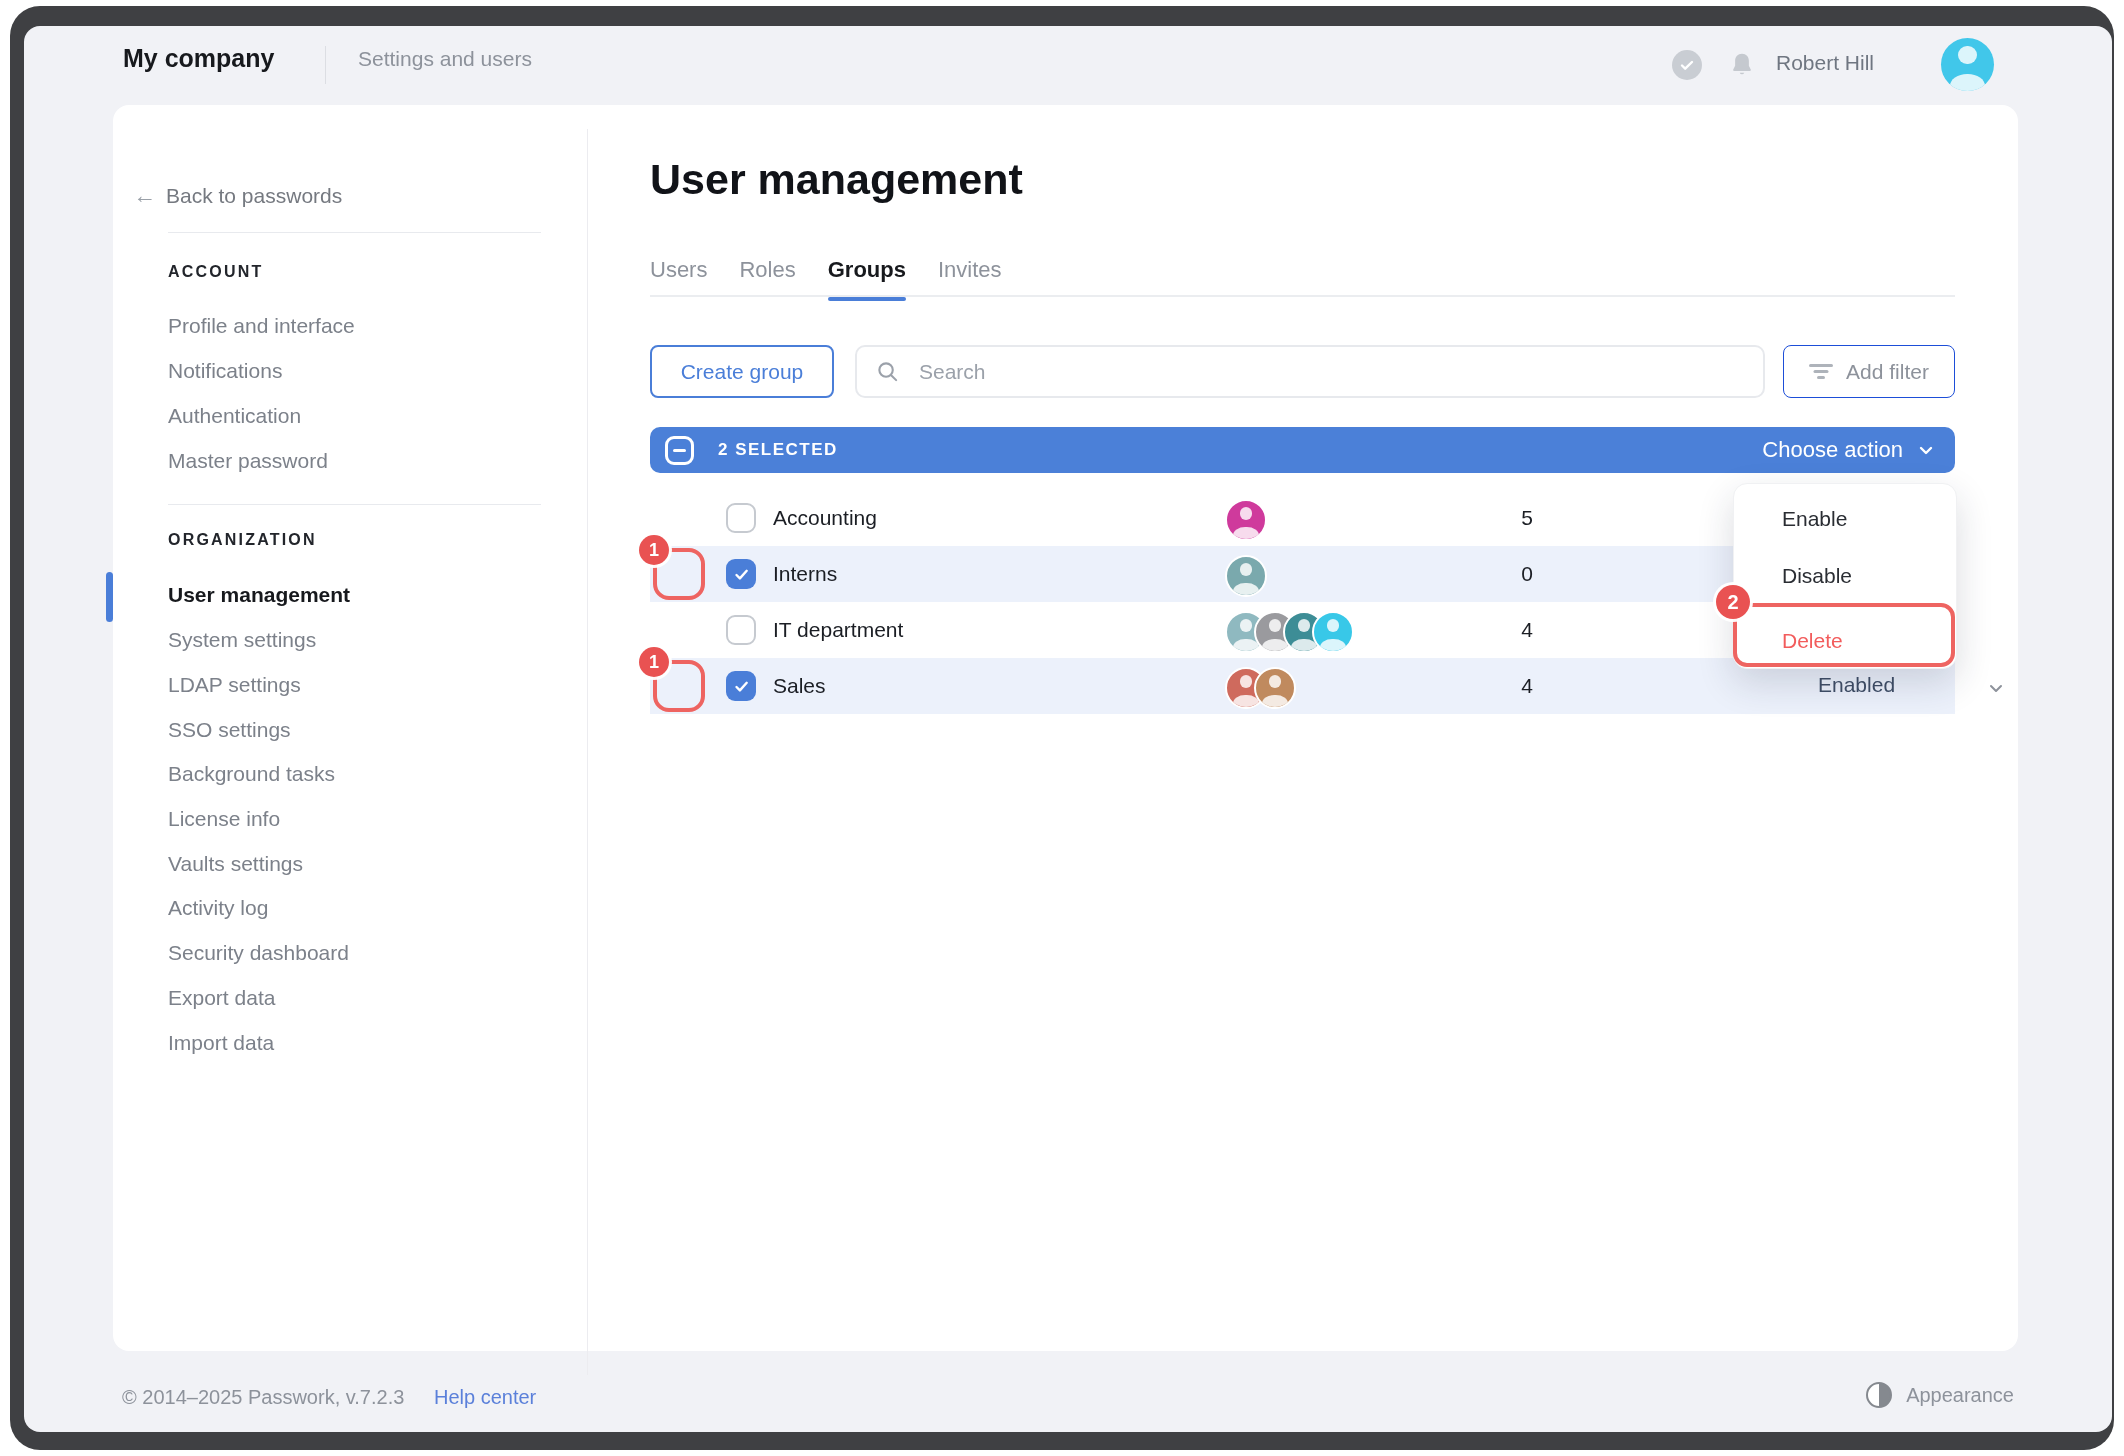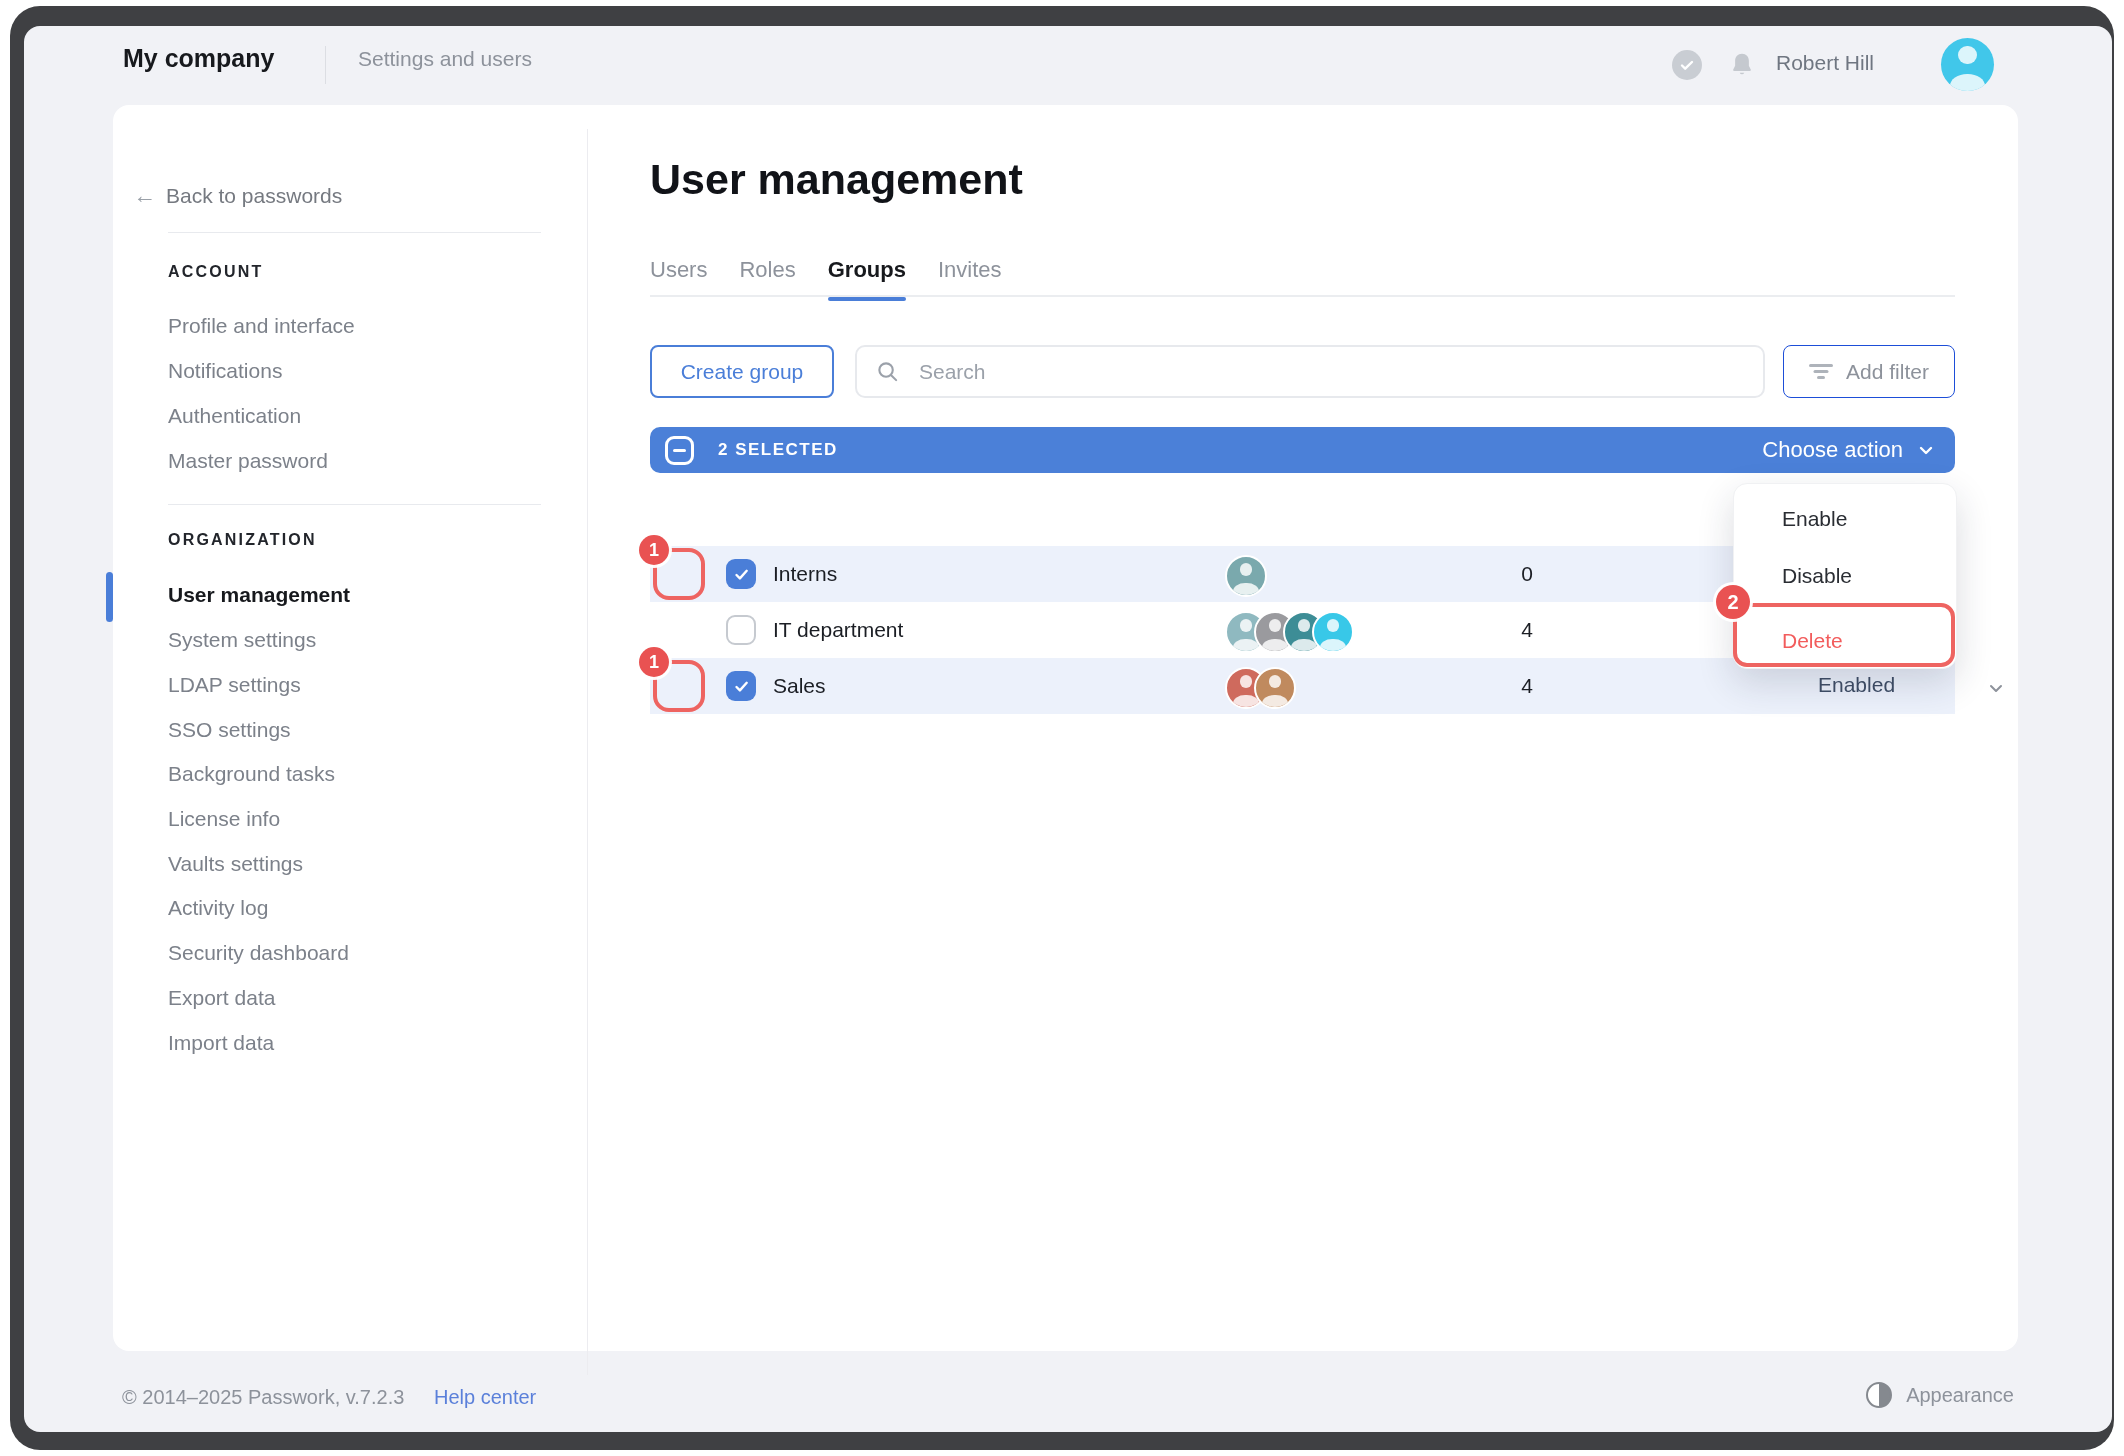--- a/index.html
+++ b/index.html
@@ -182,20 +182,28 @@
         <div class="selbox"></div>
         <div class="seltext">2 SELECTED</div>
         <div class="choose">
           <span>Choose action</span>
           <svg width="18" height="18" viewBox="0 0 18 18" fill="none" stroke="#fff" stroke-width="2.4" stroke-linecap="round" stroke-linejoin="round">
               <path d="M4 7l5 5 5-5"></path>
             </svg>
         </div>
       </div>
 
+      <div class="row" style="top:385px">
+        <div class="cell-check off"></div>
+        <div class="cell-name">Accounting</div>
+        <div class="cell-avatars">
+          <div class="avatar" style="background: rgb(207, 58, 156);"></div>
+        </div>
+        <div class="cell-count">5</div>
+      </div>
 
       <div class="row sel" style="top:441px">
         <div class="cell-check on">
           <svg width="17" height="17" viewBox="0 0 17 17">
               <path d="M3.5 9l3.4 3.4L13.7 4.8" stroke="#fff" stroke-width="2.4" fill="none" stroke-linecap="round" stroke-linejoin="round"></path>
             </svg>
         </div>
         <div class="cell-name">Interns</div>
         <div class="cell-avatars">
           <div class="avatar" style="background: rgb(122, 169, 173);"></div>

